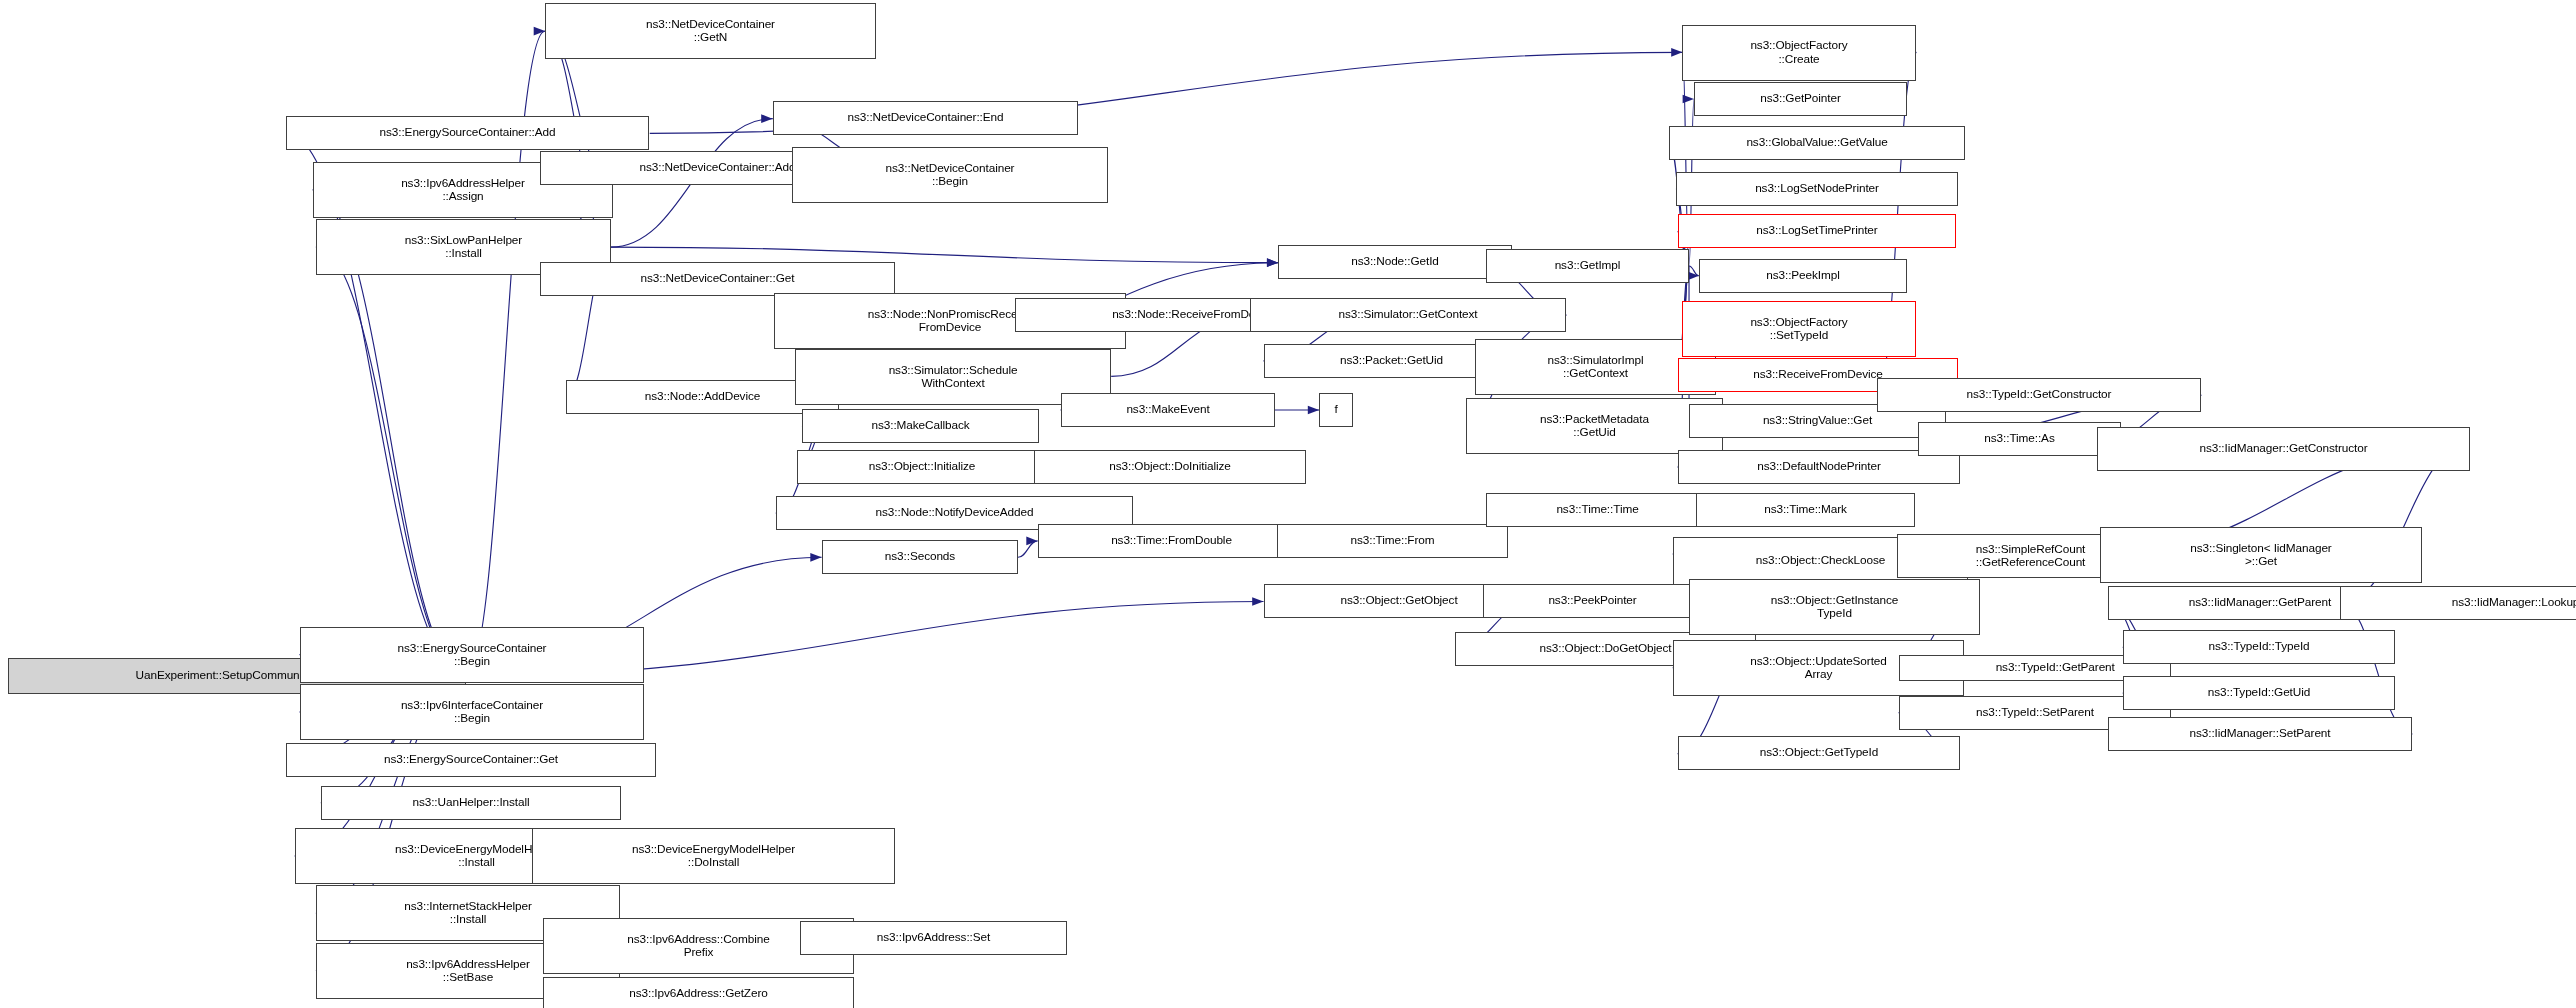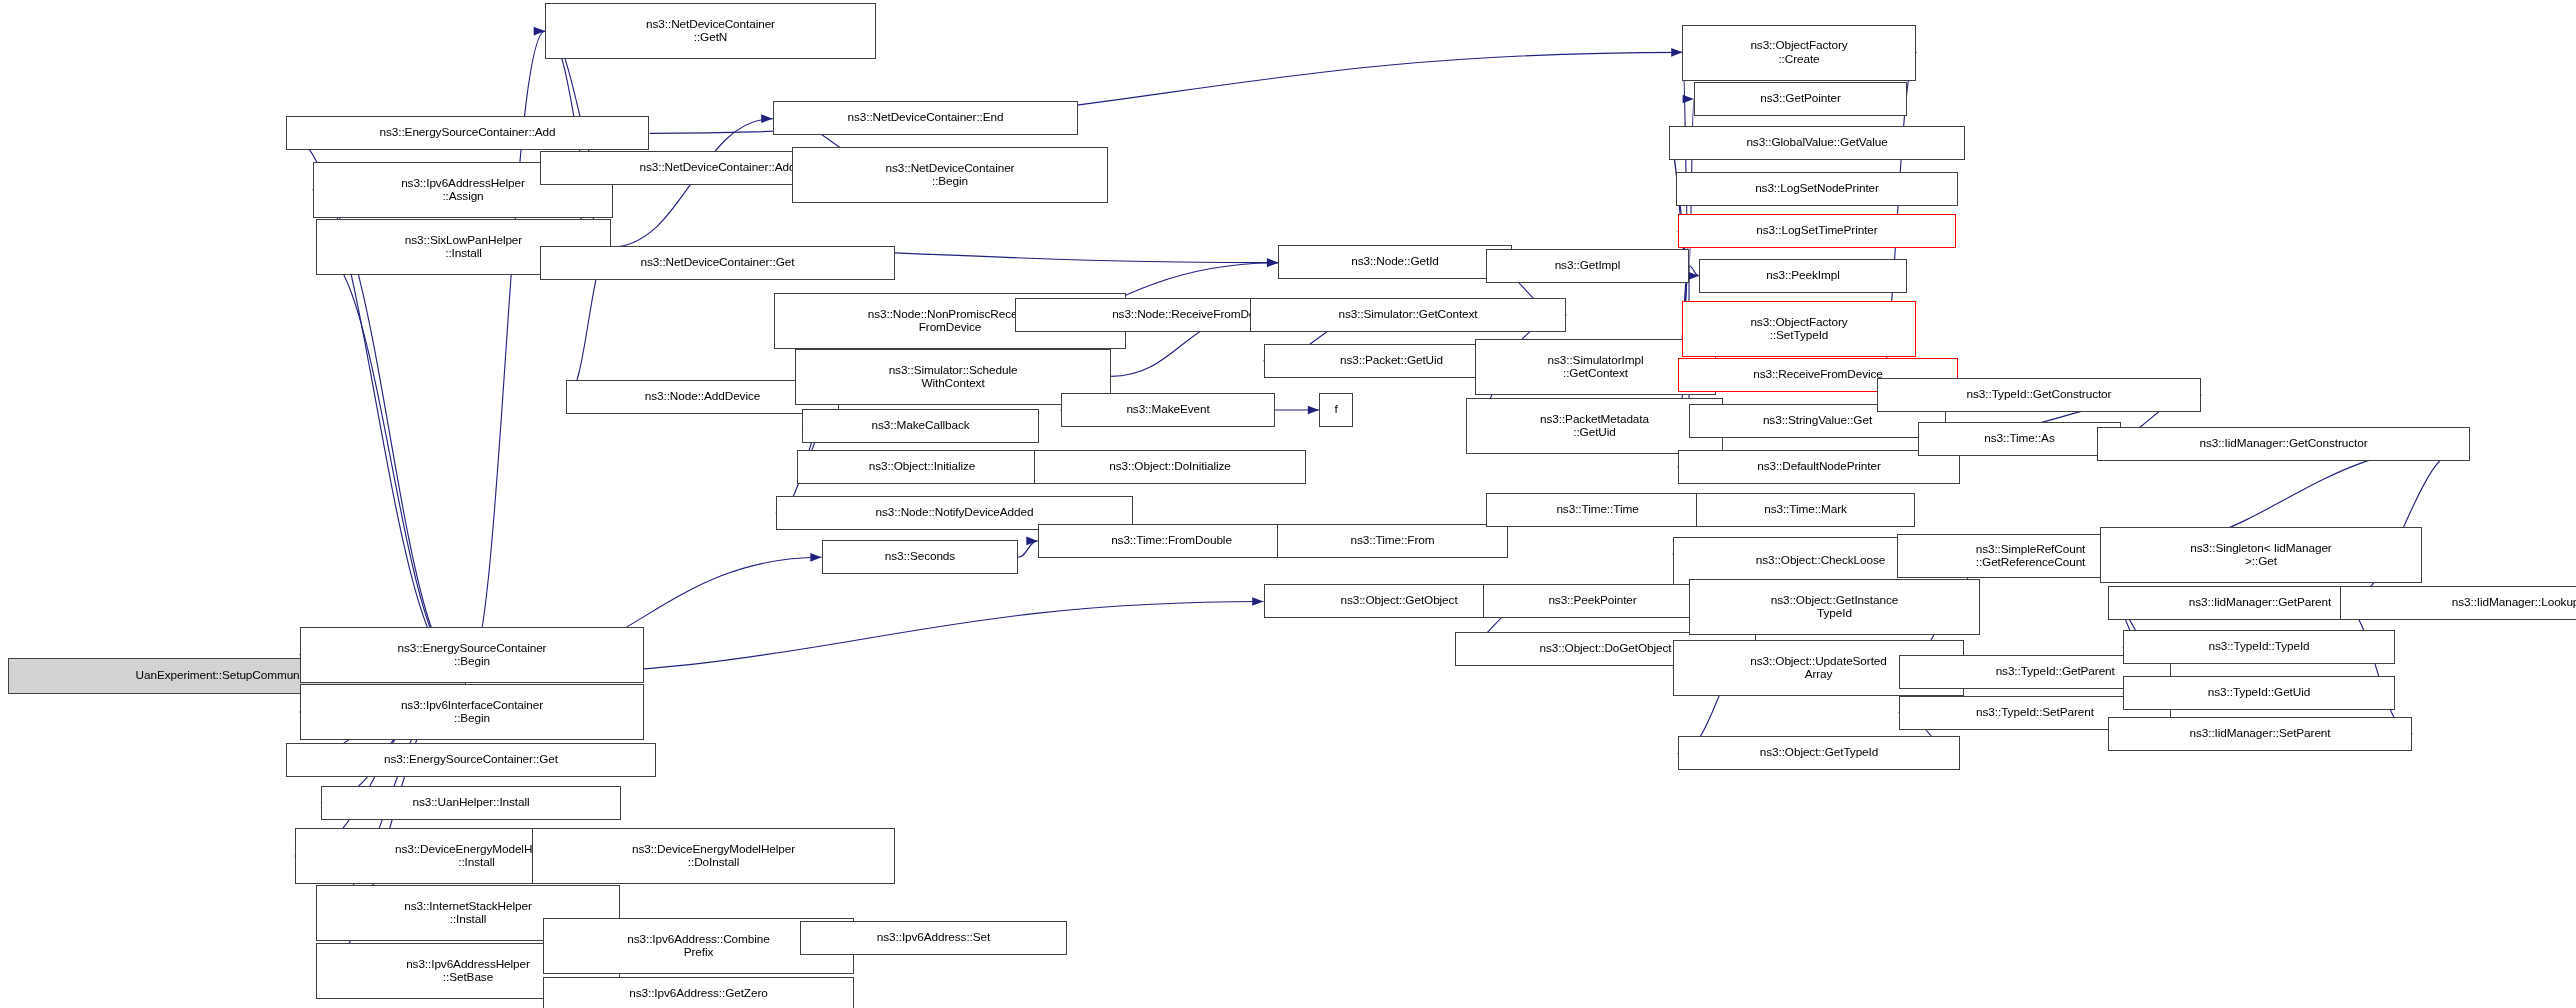--- a/index.html
+++ b/index.html
@@ -201,21 +201,21 @@
 ::GetN</div>
       <div class="node-box plain" style="left: 286px; top: 116px; width: 363px; height: 34px;">ns3::EnergySourceContainer::Add</div>
       <div class="node-box plain" style="left: 313px; top: 162px; width: 300px; height: 56px;">ns3::Ipv6AddressHelper
 ::Assign</div>
       <div class="node-box plain" style="left: 316px; top: 219px; width: 295px; height: 56px;">ns3::SixLowPanHelper
 ::Install</div>
       <div class="node-box plain" style="left: 540px; top: 151px; width: 355px; height: 34px;">ns3::NetDeviceContainer::Add</div>
       <div class="node-box plain" style="left: 773px; top: 101px; width: 305px; height: 34px;">ns3::NetDeviceContainer::End</div>
       <div class="node-box plain" style="left: 792px; top: 147px; width: 316px; height: 56px;">ns3::NetDeviceContainer
 ::Begin</div>
-      <div class="node-box plain" style="left: 540px; top: 246px; width: 355px; height: 34px;">ns3::NetDeviceContainer::Get</div>
+      <div class="node-box plain" style="left: 540px; top: 262px; width: 355px; height: 34px;">ns3::NetDeviceContainer::Get</div>
       <div class="node-box plain" style="left: 566px; top: 380px; width: 273px; height: 34px;">ns3::Node::AddDevice</div>
       <div class="node-box plain" style="left: 774px; top: 293px; width: 352px; height: 56px;">ns3::Node::NonPromiscReceive
 FromDevice</div>
       <div class="node-box plain" style="left: 795px; top: 349px; width: 316px; height: 56px;">ns3::Simulator::Schedule
 WithContext</div>
       <div class="node-box plain" style="left: 802px; top: 409px; width: 237px; height: 34px;">ns3::MakeCallback</div>
       <div class="node-box plain" style="left: 797px; top: 450px; width: 250px; height: 34px;">ns3::Object::Initialize</div>
       <div class="node-box plain" style="left: 776px; top: 496px; width: 357px; height: 34px;">ns3::Node::NotifyDeviceAdded</div>
       <div class="node-box plain" style="left: 822px; top: 540px; width: 196px; height: 34px;">ns3::Seconds</div>
       <div class="node-box plain" style="left: 1015px; top: 298px; width: 358px; height: 34px;">ns3::Node::ReceiveFromDevice</div>
@@ -252,23 +252,23 @@
       <div class="node-box hot" style="left: 1682px; top: 301px; width: 234px; height: 56px;">ns3::ObjectFactory
 ::SetTypeId</div>
       <div class="node-box hot" style="left: 1678px; top: 358px; width: 280px; height: 34px;">ns3::ReceiveFromDevice</div>
       <div class="node-box plain" style="left: 1689px; top: 404px; width: 257px; height: 34px;">ns3::StringValue::Get</div>
       <div class="node-box plain" style="left: 1678px; top: 450px; width: 282px; height: 34px;">ns3::DefaultNodePrinter</div>
       <div class="node-box plain" style="left: 1696px; top: 493px; width: 219px; height: 34px;">ns3::Time::Mark</div>
       <div class="node-box plain" style="left: 1897px; top: 534px; width: 267px; height: 44px;">ns3::SimpleRefCount
 ::GetReferenceCount</div>
       <div class="node-box plain" style="left: 1877px; top: 378px; width: 324px; height: 34px;">ns3::TypeId::GetConstructor</div>
       <div class="node-box plain" style="left: 1918px; top: 422px; width: 203px; height: 34px;">ns3::Time::As</div>
-      <div class="node-box plain" style="left: 1899px; top: 655px; width: 272px; height: 34px; padding-left: 43px;">ns3::TypeId::GetParent</div>
+      <div class="node-box plain" style="left: 1899px; top: 655px; width: 272px; height: 26px; padding-left: 43px;">ns3::TypeId::GetParent</div>
       <div class="node-box plain" style="left: 1899px; top: 696px; width: 272px; height: 34px;">ns3::TypeId::SetParent</div>
-      <div class="node-box plain" style="left: 2097px; top: 427px; width: 373px; height: 34px;">ns3::IidManager::GetConstructor</div>
+      <div class="node-box plain" style="left: 2097px; top: 427px; width: 373px; height: 44px;">ns3::IidManager::GetConstructor</div>
       <div class="node-box plain" style="left: 2100px; top: 527px; width: 322px; height: 56px;">ns3::Singleton&lt; IidManager
 &gt;::Get</div>
       <div class="node-box plain" style="left: 2108px; top: 586px; width: 304px; height: 34px;">ns3::IidManager::GetParent</div>
       <div class="node-box plain" style="left: 2123px; top: 630px; width: 272px; height: 34px;">ns3::TypeId::TypeId</div>
       <div class="node-box plain" style="left: 2123px; top: 676px; width: 272px; height: 34px;">ns3::TypeId::GetUid</div>
       <div class="node-box plain" style="left: 2108px; top: 717px; width: 304px; height: 34px;">ns3::IidManager::SetParent</div>
       <div class="node-box plain" style="left: 2340px; top: 586px; width: 409px; height: 34px;">ns3::IidManager::LookupInformation</div>
       <div class="node-box plain" style="left: 300px; top: 627px; width: 344px; height: 56px;">ns3::EnergySourceContainer
 ::Begin</div>
       <div class="node-box plain" style="left: 300px; top: 684px; width: 344px; height: 56px;">ns3::Ipv6InterfaceContainer

